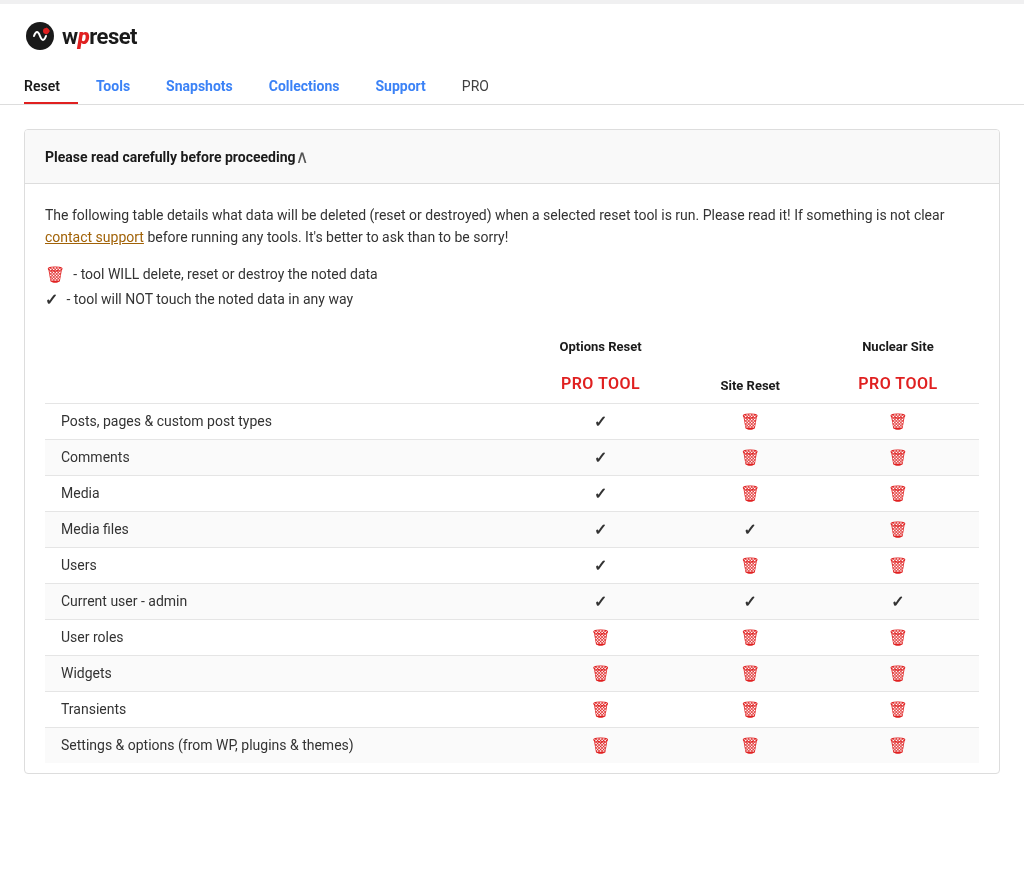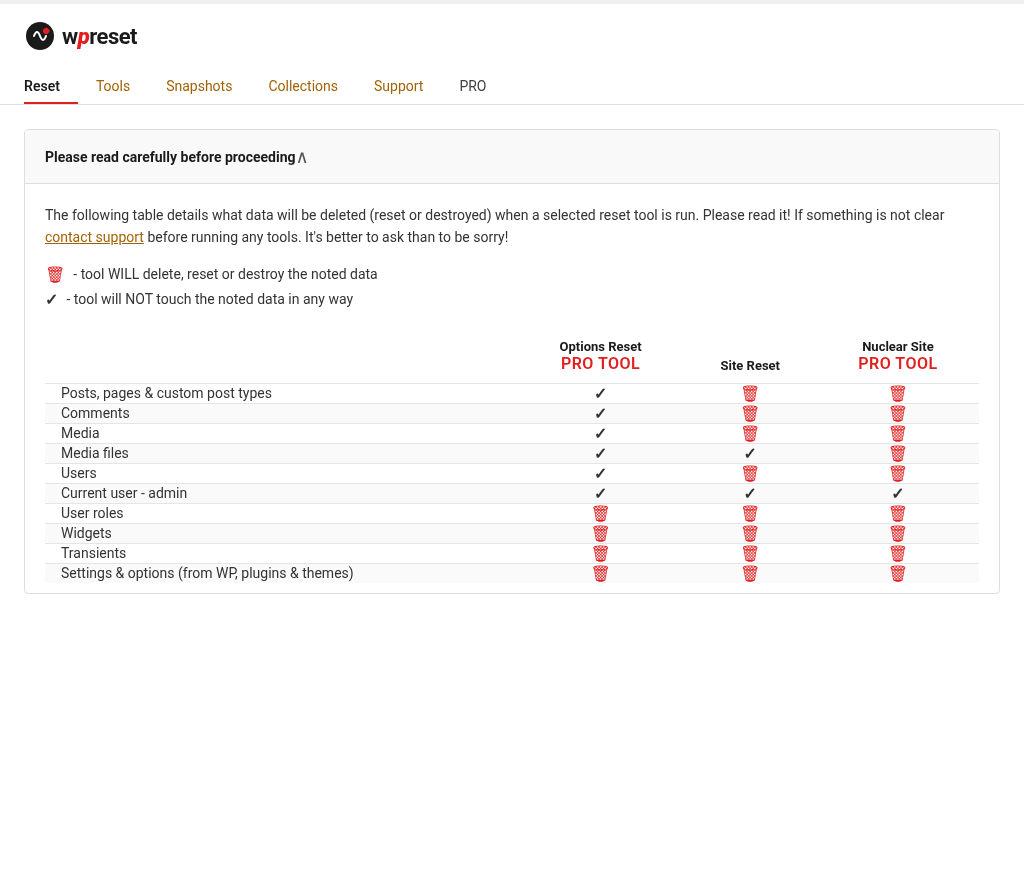--- a/index.html
+++ b/index.html
@@ -42,22 +42,22 @@
     }
     
     .nav {
       display: flex;
       gap: 0;
       list-style: none;
     }
     .nav-item {
       padding: 10px 18px;
       font-size: 14px;
-      font-weight: 400;
-      color: #a16207;
+      font-weight: 700;
+      color: #3b82f6;
       cursor: pointer;
       position: relative;
       text-decoration: none;
     }
     .nav-item:first-child {
       padding-left: 0;
     }
     .nav-item.active {
       color: #1a1a1a;
       font-weight: 600;
@@ -142,34 +142,35 @@
       padding: 10px 16px;
       vertical-align: bottom;
     }
     .reset-table th:first-child {
       text-align: left;
     }
     .col-header {
       display: flex;
       flex-direction: column;
       align-items: center;
+      gap: 20px;
     }
     .col-header .col-label {
       font-weight: 700;
       font-size: 13px;
     }
     .col-header .col-sub {
       font-size: 16px;
       color: #e02020;
       font-weight: 600;
       letter-spacing: 0.5px;
       text-transform: uppercase;
     }
     .reset-table td {
-      padding: 0 16px;
+      padding: 8px 16px;
       font-size: 14px;
       color: #333;
       border-top: 1px solid #e5e5e5;
       text-align: center;
       vertical-align: middle;
     }
     .reset-table td:first-child {
       text-align: left;
     }
     .trash-icon {

